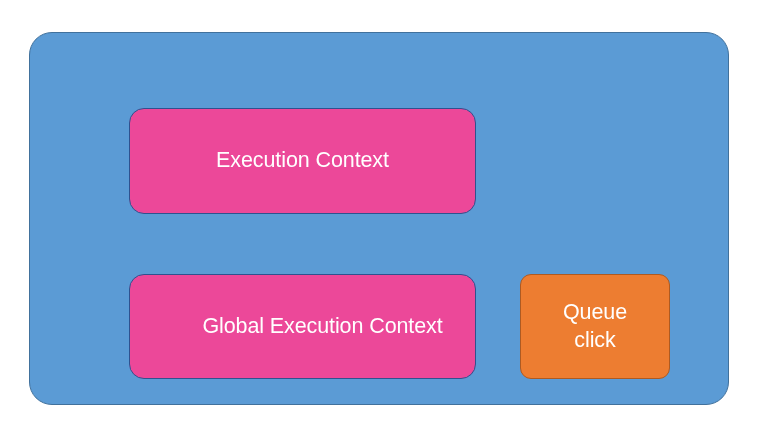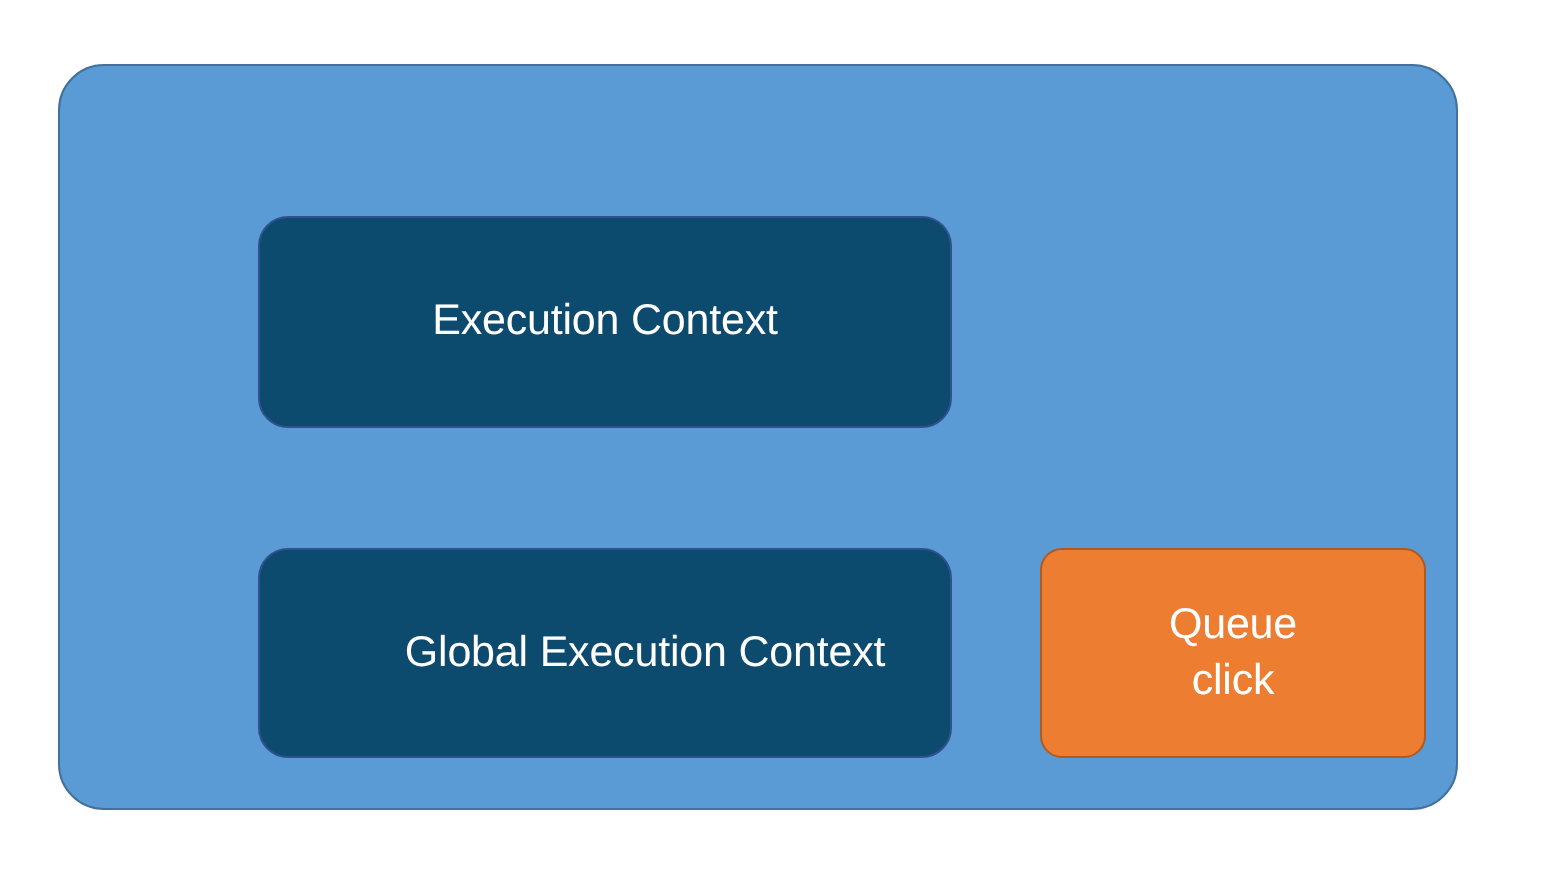--- a/index.html
+++ b/index.html
@@ -50,21 +50,21 @@
     letter-spacing: -0.1px;
   }
 
   .node-label {
     display: block;
     white-space: nowrap;
   }
 
   
   .stack-frame {
-    background: #0c4a6e;
+    background: #ec4899;
     border: 1px solid #2F528F;
     border-radius: 15px;
   }
 
   .frame-top {
     left: 99px;     
     top: 75px;      
     width: 347px;
     height: 106px;
     font-size: 21.5px;
@@ -76,21 +76,21 @@
     width: 347px;
     height: 105px;
     font-size: 21.5px;
     padding-left: 40px;
   }
 
   
   .queue-box {
     left: 490px;    
     top: 241px;     
-    width: 193px;
+    width: 150px;
     height: 105px;
     background: #ED7D31;
     border: 1px solid #AE5A21;
     border-radius: 11px;
     font-size: 21.5px;
   }
 </style>
 </head>
 <body>
 

